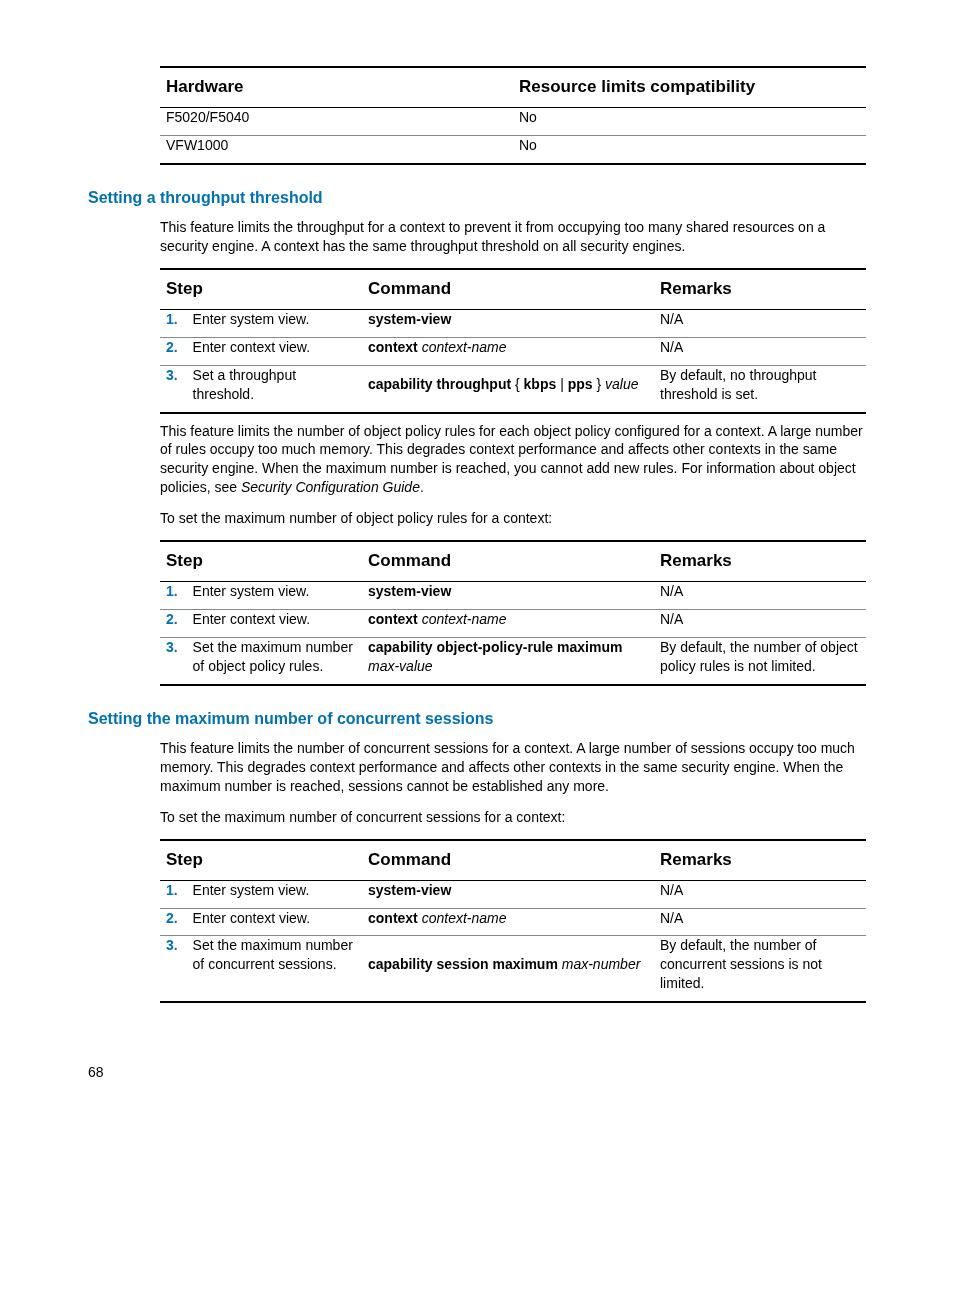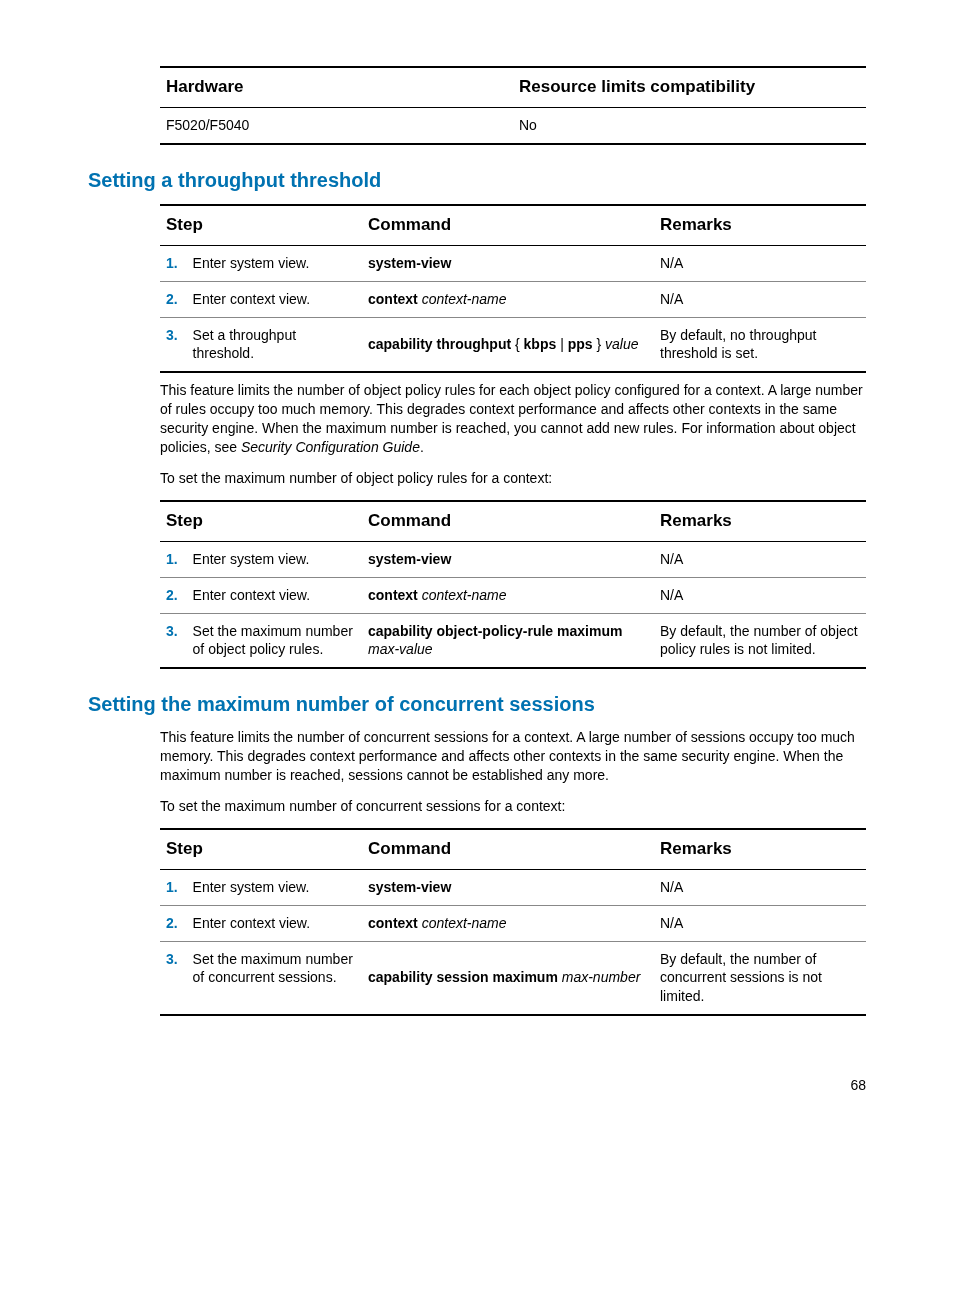--- a/index.html
+++ b/index.html
@@ -11,21 +11,21 @@
     padding: 60px 88px 40px 88px;
     width: 954px;
     box-sizing: border-box;
     line-height: 1.35;
   }
   .content {
     margin-left: 72px;
   }
   h3 {
     color: #0072b1;
-    font-size: 20px;
+    font-size: 16px;
     font-weight: bold;
     margin: 22px 0 10px 0;
   }
   p {
     margin: 8px 0 12px 0;
   }
   table {
     border-collapse: collapse;
     width: 100%;
     margin: 6px 0 6px 0;
@@ -33,41 +33,41 @@
   table.hw { width:100%; }
   thead tr th {
     text-align: left;
     font-weight: bold;
     padding: 8px 6px 8px 6px;
     border-top: 2px solid #000;
     border-bottom: 1.2px solid #000;
     font-size: 17px;
   }
   tbody td {
-    padding: 8px 6px 8px 6px;
+    padding: 0 6px 8px 6px;
     border-bottom: 1px solid #888;
     vertical-align: middle;
     font-size: 14px;
   }
   tbody tr:last-child td {
     border-bottom: 2px solid #000;
   }
   .stepnum {
     color: #0072b1;
     font-weight: bold;
     width: 22px;
     vertical-align: top;
     padding-right:0;
   }
   .stepdesc { vertical-align: top; width: 160px; padding-left:4px;}
   .cmdcol { vertical-align: middle; }
   .bold { font-weight: bold; }
   .ital { font-style: italic; }
   .pagefoot {
-    text-align: right;
+    text-align: left;
     margin-top: 60px;
     font-size: 14px;
   }
   .col-step { width: 190px; margin-left: 27px; }
   .col-cmd-wide { width: 280px; }
 </style>
 </head>
 <body>
 
 <div class="content">
@@ -76,27 +76,32 @@
     <tr>
       <th style="width:50%">Hardware</th>
       <th>Resource limits compatibility</th>
     </tr>
   </thead>
   <tbody id="hw-body">
         <tr>
           <td>F5020/F5040</td>
           <td>No</td>
         </tr>
+        <tr>
+          <td>VFW1000</td>
+          <td>No</td>
+        </tr>
       </tbody>
 </table>
 </div>
 
 <div id="sections-container">
     <h3>Setting a throughput threshold</h3>
     <div class="content">
+      <p>This feature limits the throughput for a context to prevent it from occupying too many shared resources on a security engine. A context has the same throughput threshold on all security engines.</p>
       <table>
         <thead>
           <tr>
             <th colspan="2" class="col-step">Step</th>
             <th class="col-cmd-wide">Command</th>
             <th>Remarks</th>
           </tr>
         </thead>
         <tbody>
           <tr>

